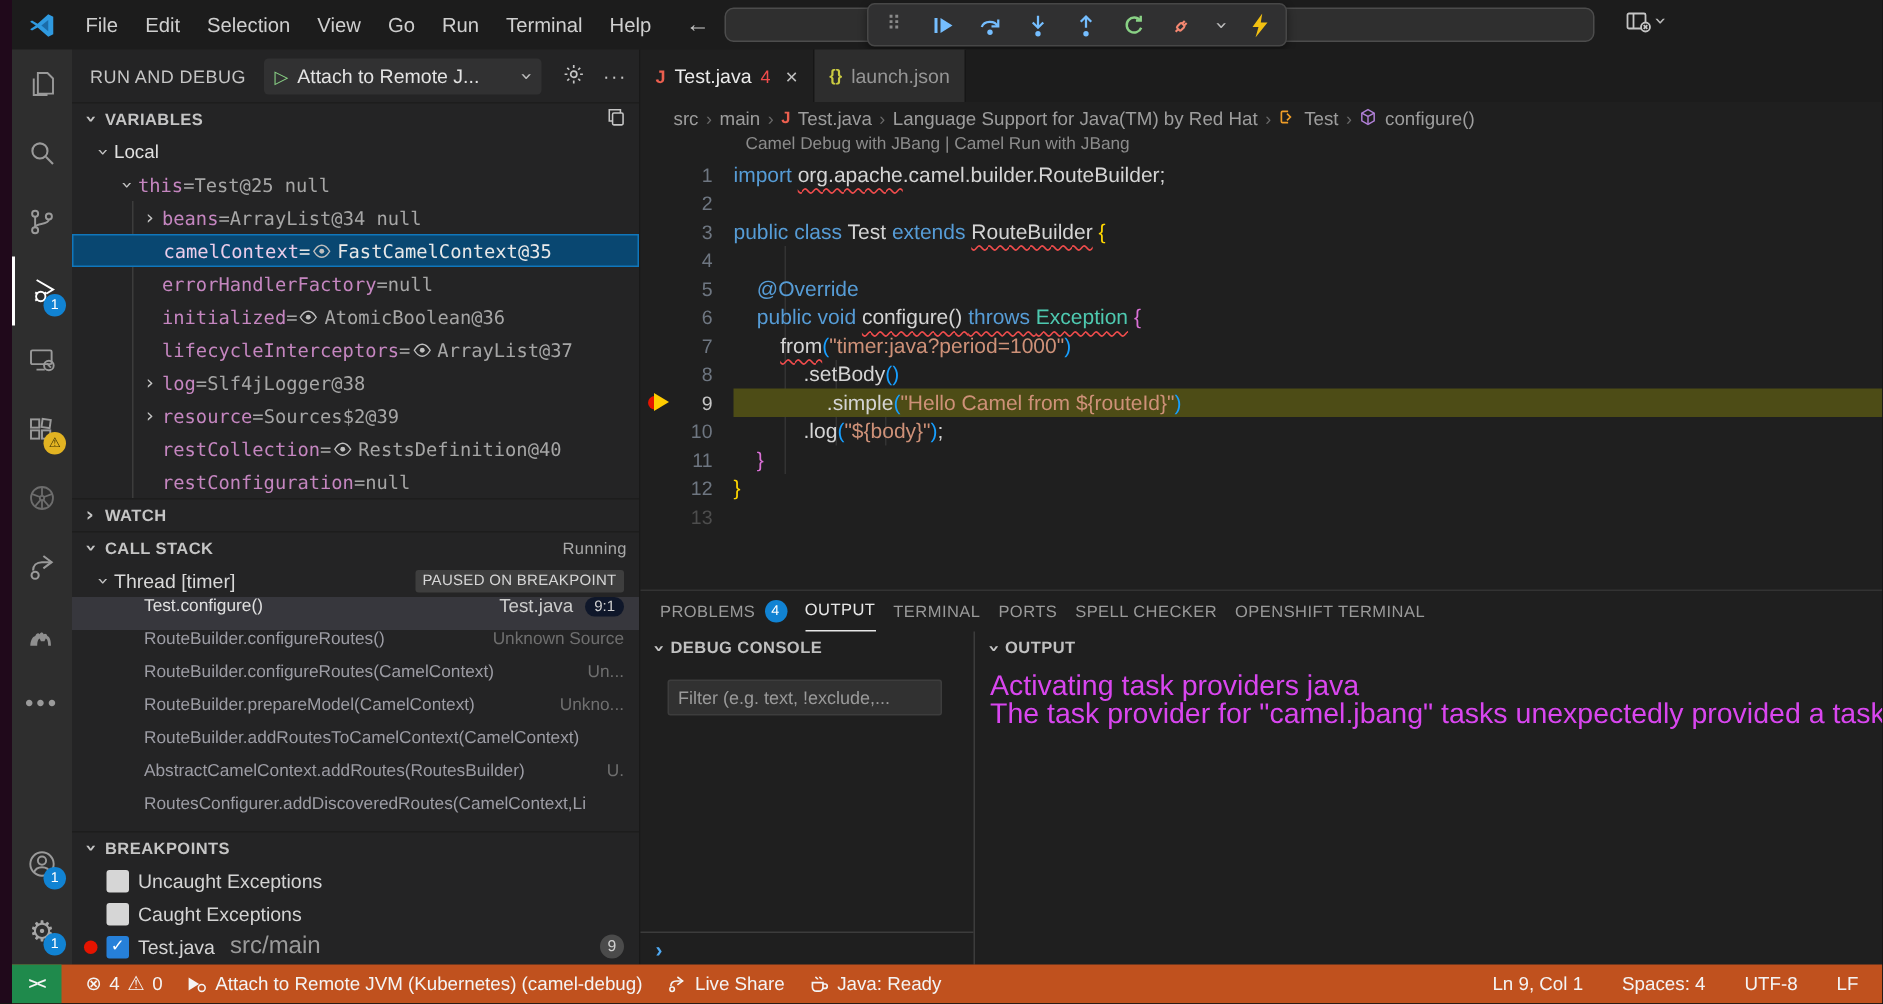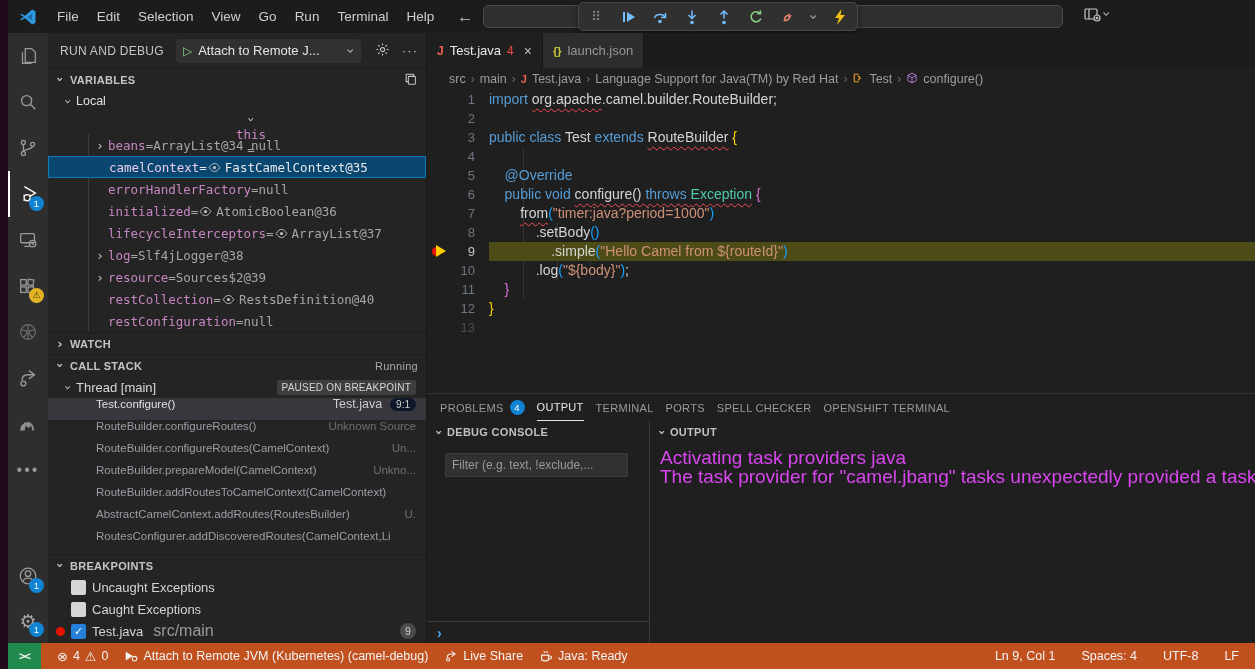--- a/index.html
+++ b/index.html
@@ -339,21 +339,21 @@
             <path d="M11 5V2.5H2.5V11H5"></path>
           </svg>
       </span>
     </div>
     <div id="var-rows" style="position:relative">
       <div id="var-guide" style="top: 44px; height: 198px;"></div>
     <div class="vrow" style="padding-left: 12px;">
           <span class="tw down">›</span>
           <span class="vscope">Local</span>
         </div>
-        <div class="vrow" style="padding-left: 28px; flex-direction: column;">
+        <div class="vrow" style="padding-left: 28px;">
           <span class="tw down">›</span>
           <span class="vname">this</span>
           <span class="veq"> = </span>
           <span class="vval">Test@25 null</span>
         </div>
         <div class="vrow" style="padding-left: 44px;">
           <span class="tw">›</span>
           <span class="vname">beans</span>
           <span class="veq"> = </span>
           <span class="vval">ArrayList@34 null</span>
@@ -437,21 +437,21 @@
       <span>WATCH</span>
     </div>
 
     <div class="sec-header">
       <span class="tw down">›</span>
       <span>CALL STACK</span>
       <span class="sec-right" style="color:#a8a8a8;font-size:11px">Running</span>
     </div>
     <div class="thread-row">
       <span class="tw down">›</span>
-      <span>Thread [main]</span>
+      <span>Thread [timer]</span>
       <span class="thread-badge">PAUSED ON BREAKPOINT</span>
     </div>
     <div id="frames">
         <div class="frame-row sel">
           <span class="flabel">Test.configure()</span>
           <span class="ffile">Test.java</span>
           <span class="frame-badge">9:1</span>
         </div>
         <div class="frame-row">
           <span class="flabel">RouteBuilder.configureRoutes()</span>
@@ -532,20 +532,21 @@
           </svg></span>
         <span>Test</span>
         <span class="sep">›</span>
         <span class="bc-ico"><svg width="12" height="12" viewBox="0 0 16 16" stroke="#b180d7" fill="none" stroke-width="1.3">
             <path d="M8 1.5l5.5 3v7l-5.5 3-5.5-3v-7z"></path>
             <path d="M2.5 4.5L8 7.5l5.5-3M8 7.5V14"></path>
           </svg></span>
         <span>configure()</span>
       </div>
 
+    <div id="codelens">Camel Debug with JBang | Camel Run with JBang</div>
 
     <div id="code">
       <div class="indent-guide" style="left:96px;top:57px;height:152px"></div>
       <div class="indent-guide" style="left:130px;top:133px;height:57px"></div>
       <div class="indent-guide" style="left:163px;top:152px;height:38px"></div>
       <div id="code-lines">
           <div class="cl"><span class="ln">1</span><span class="ct"><span class="tok kw">import </span><span class="tok pl sq">org.apache</span><span class="tok pl">.camel.builder.RouteBuilder;</span></span></div>
           <div class="cl"><span class="ln">2</span><span class="ct"></span></div>
           <div class="cl"><span class="ln">3</span><span class="ct"><span class="tok kw">public class </span><span class="tok pl">Test </span><span class="tok kw">extends </span><span class="tok pl sq">RouteBuilder</span><span class="tok pl"> </span><span class="tok b1">{</span></span></div>
           <div class="cl"><span class="ln">4</span><span class="ct"></span></div>

